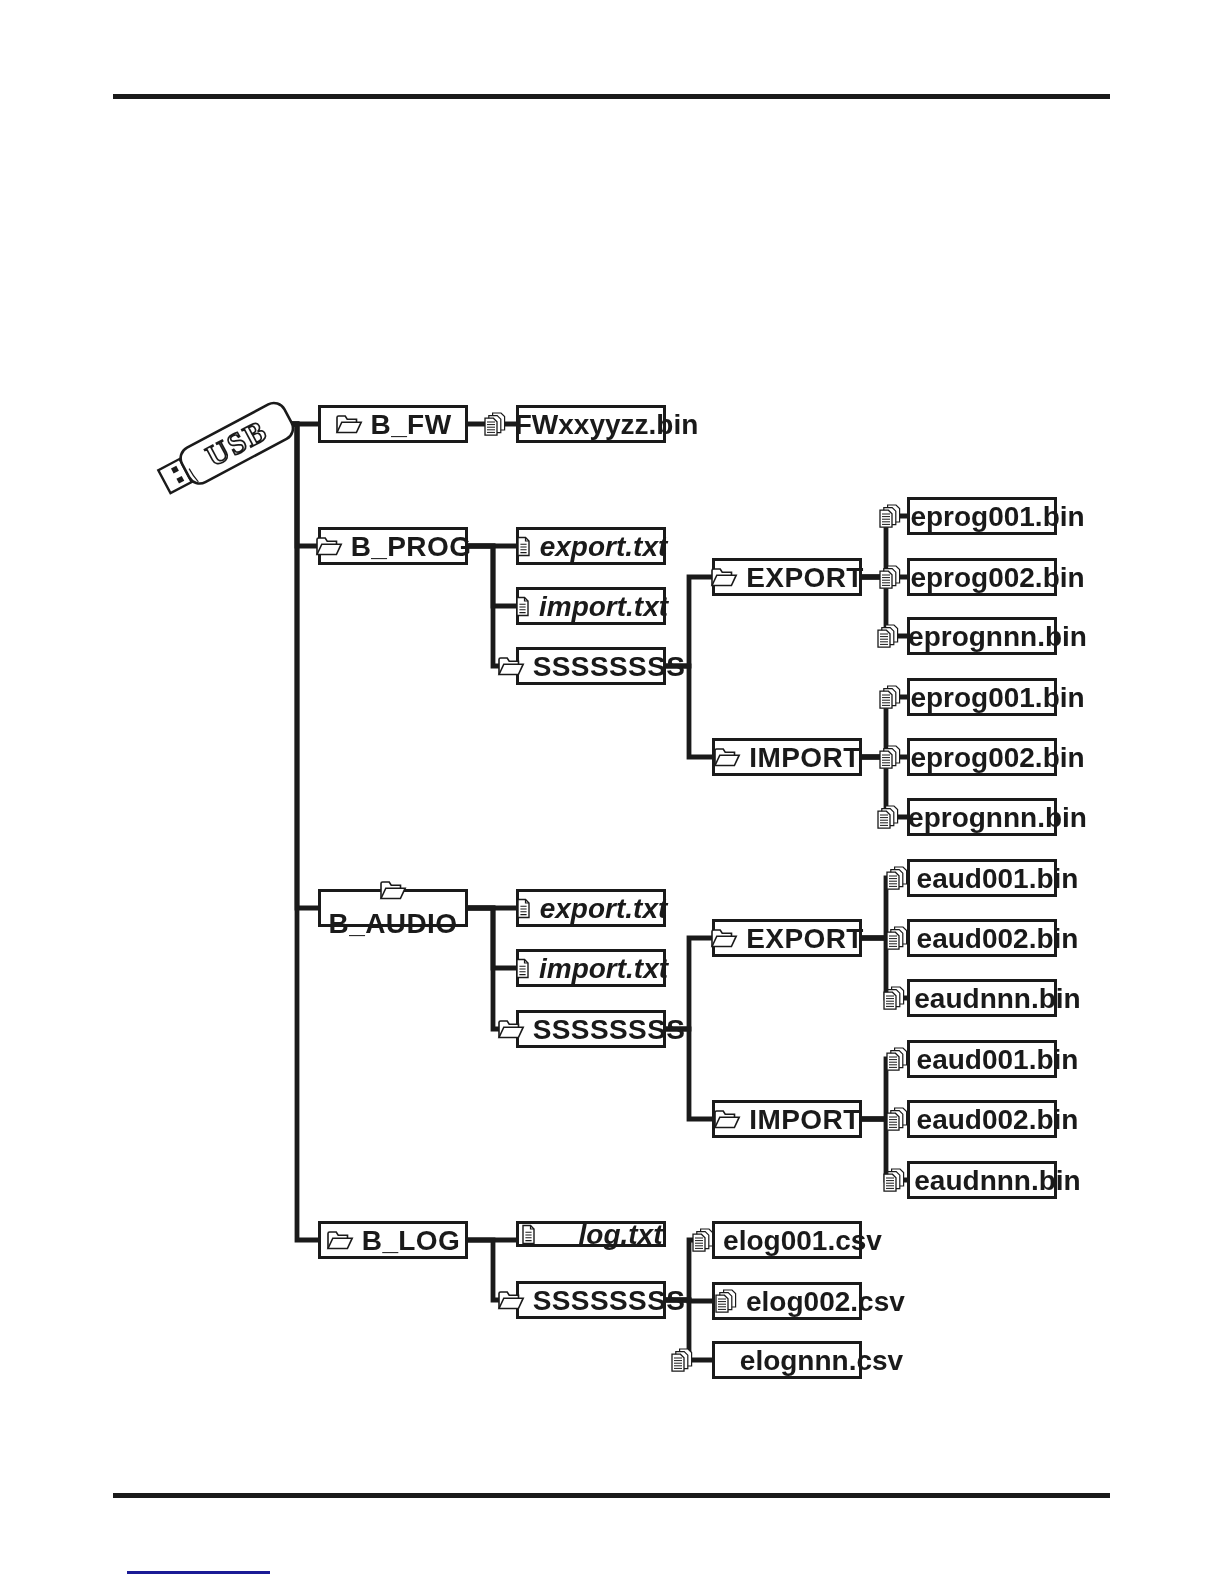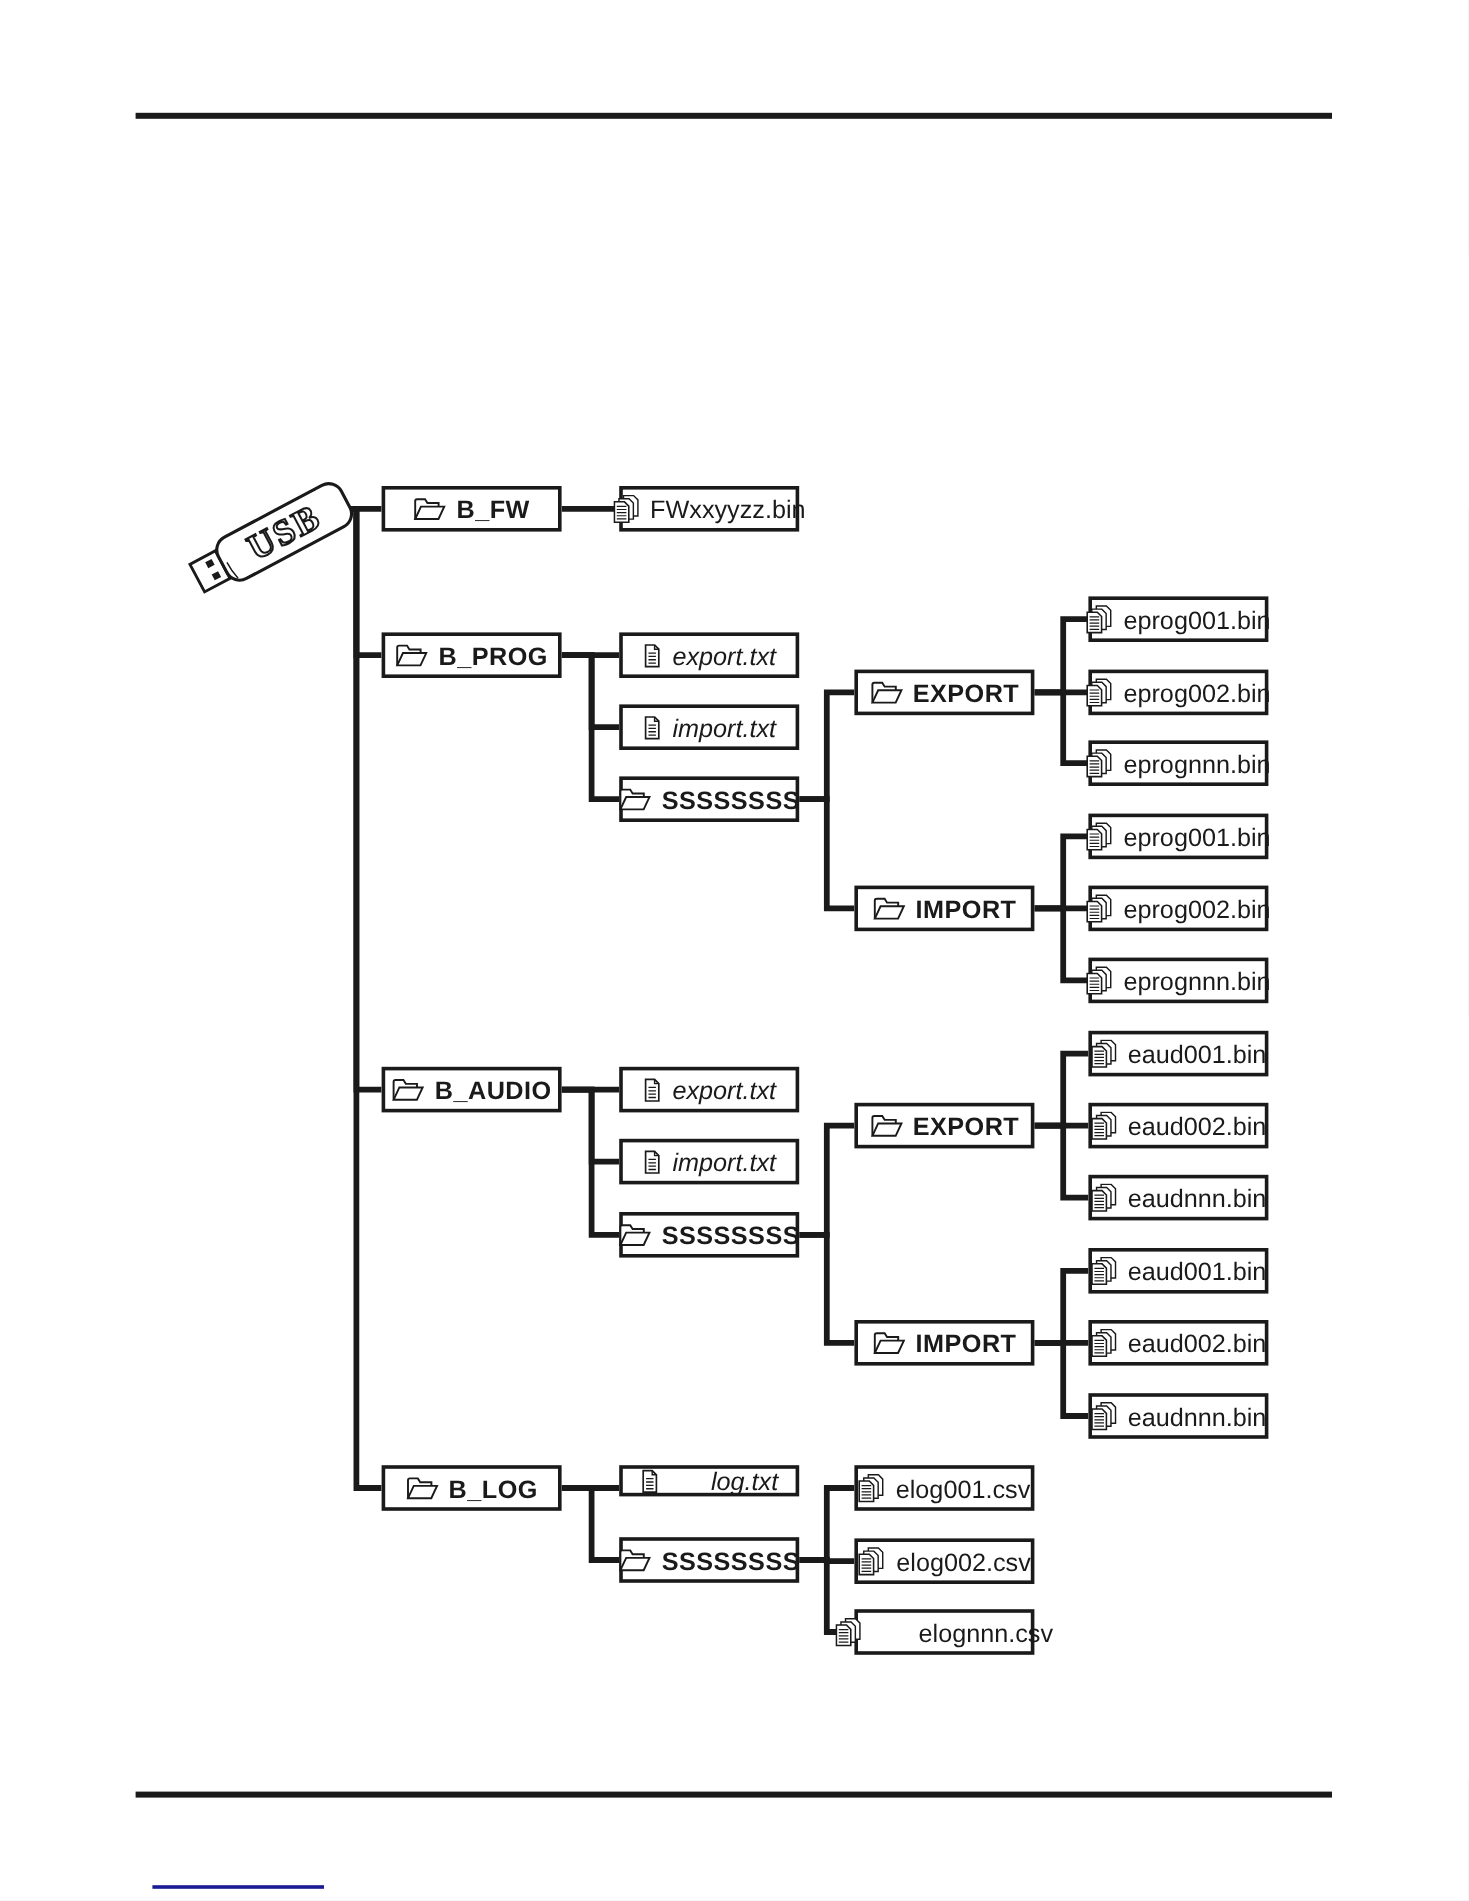--- a/index.html
+++ b/index.html
@@ -10,23 +10,23 @@
   .rule{position:absolute;left:113px;width:997px;background:var(--line,#1a1a1a);}
   .rule.top{top:94px;height:4.5px;}
   .rule.bottom{top:1493px;height:5px;}
   .footnote-rule{position:absolute;left:127px;top:1571px;width:143px;height:2.5px;background:var(--footnote,#1b1b96);}
   #connectors{position:absolute;left:0;top:0;z-index:1;}
   #usb-drive{position:absolute;left:138px;top:362px;z-index:2;}
   #nodes .node{
     position:absolute;box-sizing:border-box;background:#fff;
     border:3px solid var(--line,#1a1a1a);
     display:flex;align-items:center;justify-content:center;gap:8px;
-    font-size:21px;color:var(--line,#1a1a1a);z-index:3;white-space:nowrap;
+    font-size:28px;color:var(--line,#1a1a1a);z-index:3;white-space:nowrap;
   }
-  .node .label{line-height:1;transform:translateY(1px);}
+  .node .label{line-height:1;transform:translateY(1px);font-weight:bold;}
   .node.bold .label{font-weight:bold;letter-spacing:.4px;}
   .node.italic .label{font-style:italic;text-align:center;}
   .node .icon{display:flex;align-items:center;}
   .node .icon svg{display:block;}
 </style>
 </head>
 <body>
 
 <div class="page">
 
@@ -216,21 +216,21 @@
         <span class="icon">
           <svg width="23" height="25" viewBox="0 0 23 25">
             <path stroke="#1a1a1a" fill="#ffffff" stroke-width="1.2" d="M8.6 1 h8.4 l3.6 3.6 v13.4 h-12 z"></path>
             <path stroke="#1a1a1a" fill="#ffffff" stroke-width="1.2" d="M4.8 3.6 h8.4 l3.6 3.6 v13.4 h-12 z"></path>
             <path stroke="#1a1a1a" fill="#ffffff" stroke-width="1.3" d="M1 6.2 h8.4 l3.6 3.6 v13.4 h-12 z"></path>
             <path fill="none" stroke="#1a1a1a" stroke-width="1" d="M3 10 h8 M3 12.6 h8 M3 15.2 h8 M3 17.8 h8 M3 20.4 h8"></path>
           </svg>
         </span>
         <span class="label">eprognnn.bin</span>
       </div>
-      <div class="node bold" style="left: 318px; top: 889px; width: 150px; height: 38px;">
+      <div class="node bold" style="left: 318px; top: 889px; width: 150px; height: 38px; flex-direction: column;">
         <span class="icon">
           <svg width="28" height="22" viewBox="0 0 28 22">
             <path stroke="#1a1a1a" fill="#ffffff" stroke-width="1.6" d="M2 19.5 V4.6 Q2 3 3.6 3 H10.2 L12.2 6.2 H21.5 V9.2"></path>
             <path stroke="#1a1a1a" fill="#ffffff" stroke-width="1.6" stroke-linejoin="miter" d="M2 19.5 L6.8 9.2 H26.2 L21.4 19.5 Z"></path>
           </svg>
         </span>
         <span class="label">B_AUDIO</span>
       </div>
       <div class="node italic" style="left: 516px; top: 889px; width: 150px; height: 38px;">
         <span class="icon">

